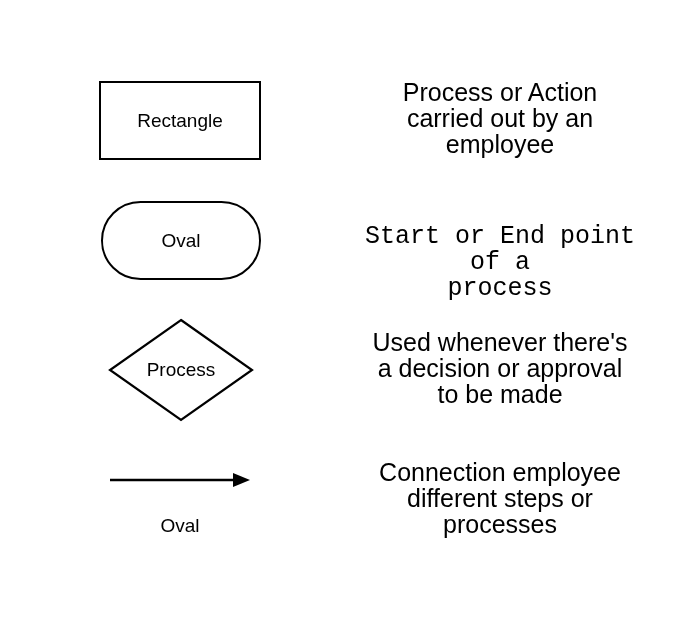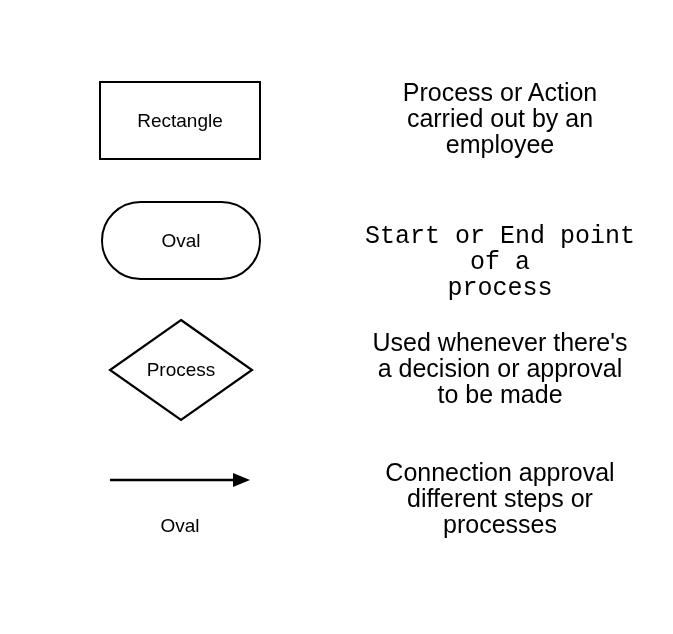--- a/index.html
+++ b/index.html
@@ -114,17 +114,17 @@
 a decision or approval
 to be made</div>
 
   <div class="arrow-wrap">
     <svg width="142" height="18" viewBox="0 0 142 18">
       <line x1="1" y1="9" x2="126" y2="9" stroke="currentColor" stroke-width="2.5"></line>
       <polygon points="124,2 141,9 124,16" fill="currentColor"></polygon>
     </svg>
   </div>
   <div class="arrow-label">Oval</div>
-  <div class="desc desc-4">Connection approval
+  <div class="desc desc-4">Connection employee
 different steps or
 processes</div>
 
 </div>
 
 </body></html>

